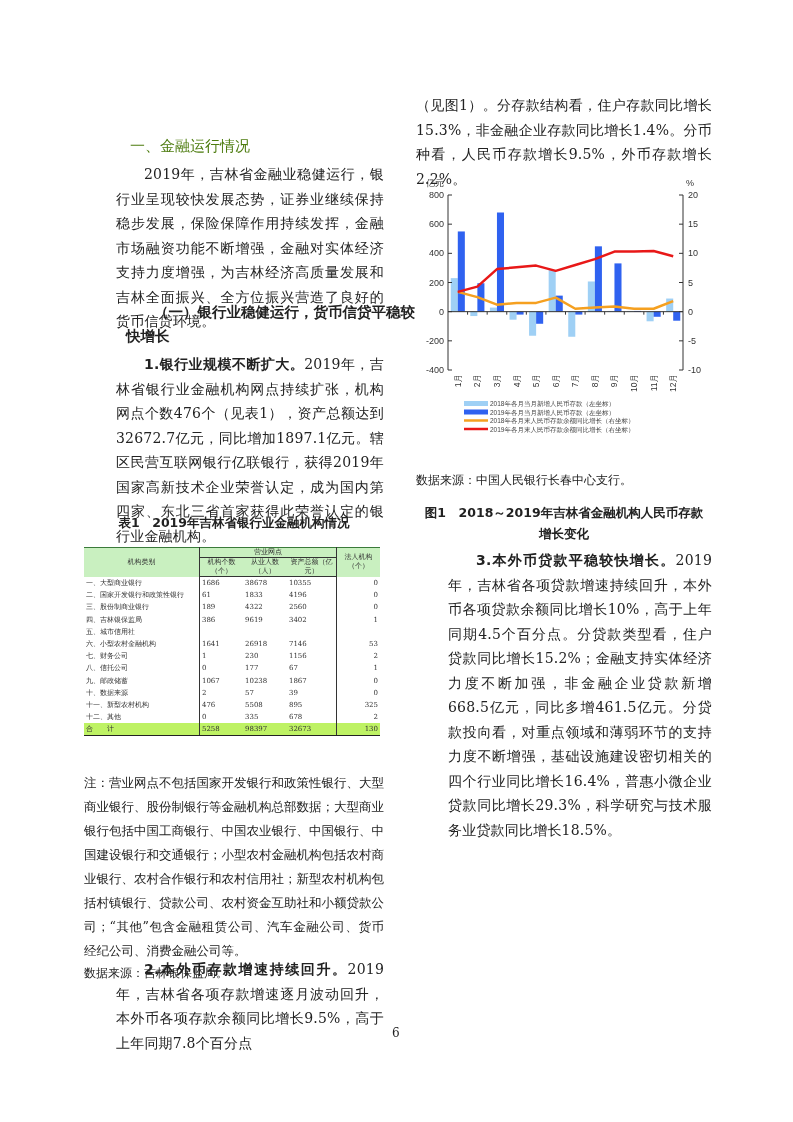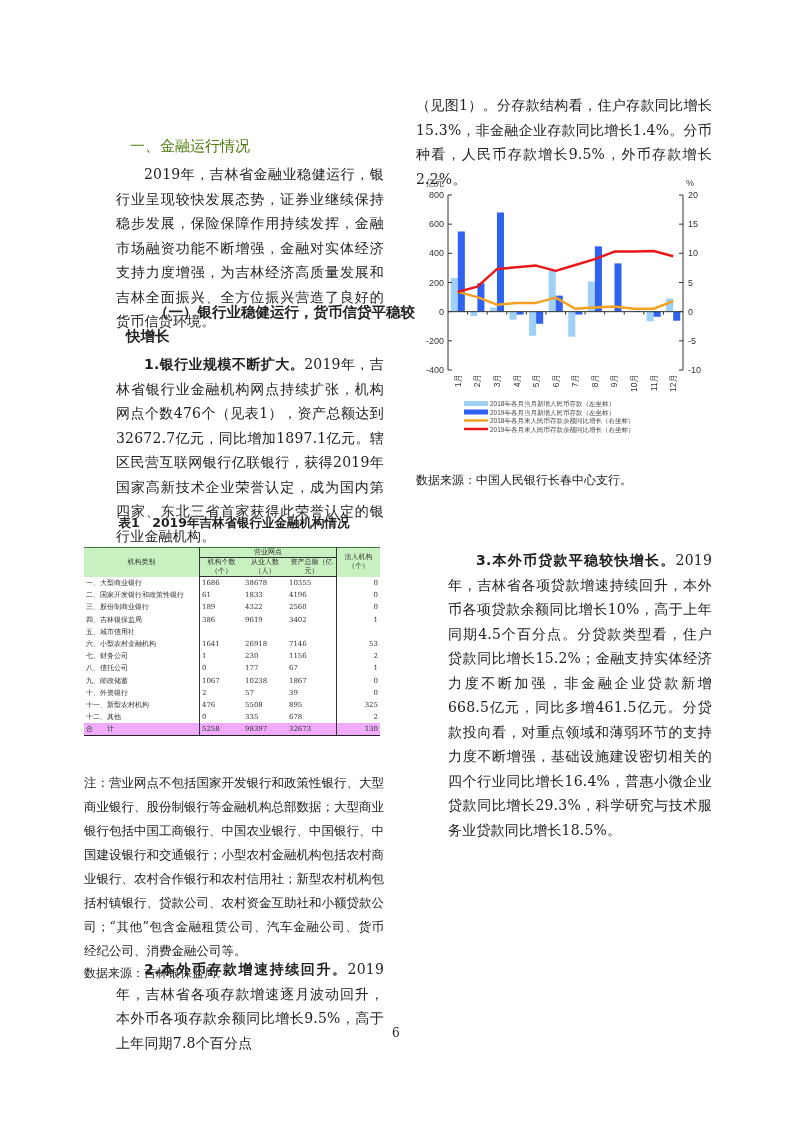--- a/index.html
+++ b/index.html
@@ -19,21 +19,21 @@
              text-align: center; margin: 0; line-height: 21px; }
   .note { font-size: 12.5px; line-height: 24px; margin: 0; text-align: justify; }
   .source { font-size: 12px; margin: 0; line-height: 20px; }
   table.t1 { position: absolute; left: 84px; top: 547px; width: 296px; border-collapse: collapse;
              font-size: 7px; font-family: "DejaVu Serif", serif; color: #333; }
   table.t1 th { background: #c9f0c0; font-weight: normal; text-align: center; padding: 0 1px; line-height: 9px; }
   table.t1 td { padding: 0 2px; height: 12.2px; line-height: 12px; }
   table.t1 .num { }
   table.t1 .rnum { text-align: right; }
   table.t1 .sep { border-right: 1px solid #333; }
-  table.t1 .total td { background: #f0abfc; border-bottom: 1.5px solid #222; }
+  table.t1 .total td { background: #bef264; border-bottom: 1.5px solid #222; }
   table.t1 thead tr:first-child th { border-top: 1.5px solid #3a7a3a; }
   table.t1 thead tr:last-child th { border-bottom: 1px solid #333; }
   .chart-box { position: absolute; left: 416px; top: 172px; width: 300px; height: 285px; }
   .page-num { position: absolute; left: 392px; top: 1026px; font-size: 12px; }
 </style>
 </head>
 <body>
 
 <h1 class="h1">一、金融运行情况</h1>
 
@@ -124,21 +124,21 @@
         <td class="rnum">1</td>
       </tr>
     <tr>
         <td class="sep">九、邮政储蓄</td>
         <td class="num">1067</td>
         <td class="num">10238</td>
         <td class="num sep">1867</td>
         <td class="rnum">0</td>
       </tr>
     <tr>
-        <td class="sep">十、外资银行</td>
+        <td class="sep">十、数据来源</td>
         <td class="num">2</td>
         <td class="num">57</td>
         <td class="num sep">39</td>
         <td class="rnum">0</td>
       </tr>
     <tr>
         <td class="sep">十一、新型农村机构</td>
         <td class="num">476</td>
         <td class="num">5508</td>
         <td class="num sep">895</td>
@@ -266,19 +266,21 @@
       <text x="74" y="251" font-size="6.5" fill="#444">2018年各月末人民币存款余额同比增长（右坐标）</text>
       <line x1="48" y1="257" x2="72" y2="257" stroke="#e81818" stroke-width="2.5"></line>
       <text x="74" y="259.5" font-size="6.5" fill="#444">2019年各月末人民币存款余额同比增长（右坐标）</text>
     </svg>
 </div>
 
 <div class="col right" style="top:470px;">
   <p class="source">数据来源：中国人民银行长春中心支行。</p>
 </div>
 <div class="col right" style="top:502px;">
+  <p class="caption">图1　2018～2019年吉林省金融机构人民币存款</p>
+  <p class="caption">增长变化</p>
 </div>
 
 <div class="col right" style="top:548px;">
   <p class="p indent"><span class="bold-lead">3.本外币贷款平稳较快增长。</span><span>2019年，吉林省各项贷款增速持续回升，本外币各项贷款余额同比增长10%，高于上年同期4.5个百分点。分贷款类型看，住户贷款同比增长15.2%；金融支持实体经济力度不断加强，非金融企业贷款新增668.5亿元，同比多增461.5亿元。分贷款投向看，对重点领域和薄弱环节的支持力度不断增强，基础设施建设密切相关的四个行业同比增长16.4%，普惠小微企业贷款同比增长29.3%，科学研究与技术服务业贷款同比增长18.5%。</span></p>
 </div>
 
 <div class="page-num">6</div>
 
 </body></html>

